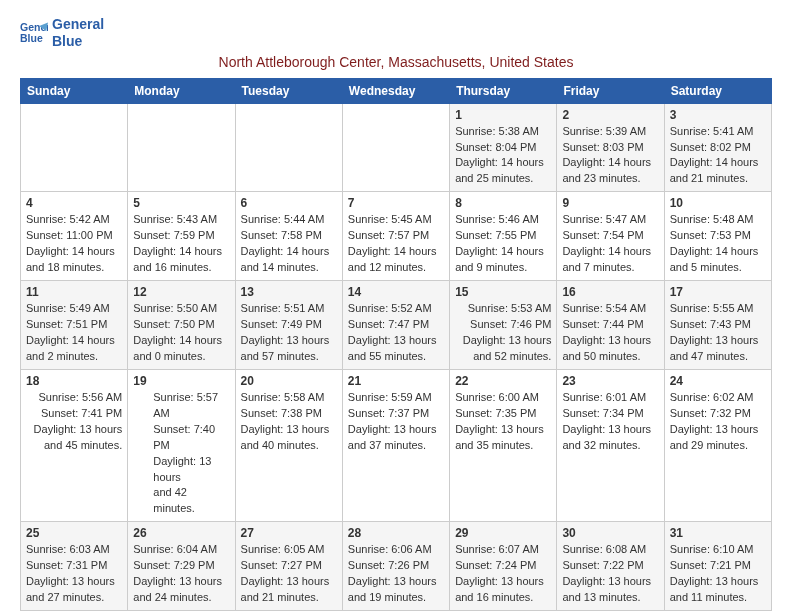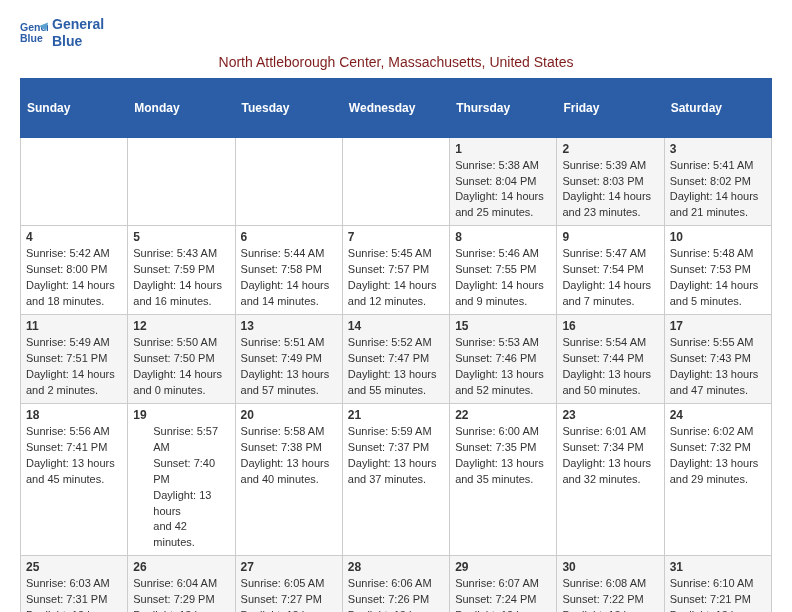--- a/index.html
+++ b/index.html
@@ -40,21 +40,21 @@
     }
     .calendar {
       width: 100%;
       border-collapse: collapse;
       font-size: 11px;
     }
     .calendar th {
       background-color: #2b5ea7;
       color: #fff;
       text-align: left;
-      padding: 22px 6px;
+      padding: 5px 6px;
       font-size: 12px;
       font-weight: bold;
       border: 1px solid #2b5ea7;
     }
     .calendar td {
       border: 1px solid #ccc;
       vertical-align: top;
       padding: 4px 5px;
       width: calc(100% / 7);
       min-height: 80px;
@@ -138,21 +138,21 @@
           <div class="day-info" style="white-space: pre-line;">Sunrise: 5:41 AM
 Sunset: 8:02 PM
 Daylight: 14 hours
 and 21 minutes.</div>
         </td>
       </tr>
       <tr>
         <td>
           <span class="day-number">4</span>
           <div class="day-info" style="white-space: pre-line;">Sunrise: 5:42 AM
-Sunset: 8:00 PM
+Sunset: 11:00 PM
 Daylight: 14 hours
 and 18 minutes.</div>
         </td>
         <td>
           <span class="day-number">5</span>
           <div class="day-info" style="white-space: pre-line;">Sunrise: 5:43 AM
 Sunset: 7:59 PM
 Daylight: 14 hours
 and 16 minutes.</div>
         </td>
@@ -216,21 +216,21 @@
         </td>
         <td>
           <span class="day-number">14</span>
           <div class="day-info" style="white-space: pre-line;">Sunrise: 5:52 AM
 Sunset: 7:47 PM
 Daylight: 13 hours
 and 55 minutes.</div>
         </td>
         <td>
           <span class="day-number">15</span>
-          <div class="day-info" style="white-space: pre-line;">Sunrise: 5:53 AM
+          <div class="day-info" style="white-space: pre-line; text-align: right;">Sunrise: 5:53 AM
 Sunset: 7:46 PM
 Daylight: 13 hours
 and 52 minutes.</div>
         </td>
         <td>
           <span class="day-number">16</span>
           <div class="day-info" style="white-space: pre-line;">Sunrise: 5:54 AM
 Sunset: 7:44 PM
 Daylight: 13 hours
 and 50 minutes.</div>
@@ -239,21 +239,21 @@
           <span class="day-number">17</span>
           <div class="day-info" style="white-space: pre-line;">Sunrise: 5:55 AM
 Sunset: 7:43 PM
 Daylight: 13 hours
 and 47 minutes.</div>
         </td>
       </tr>
       <tr>
         <td>
           <span class="day-number">18</span>
-          <div class="day-info" style="white-space: pre-line;">Sunrise: 5:56 AM
+          <div class="day-info" style="white-space: pre-line; text-align: right;">Sunrise: 5:56 AM
 Sunset: 7:41 PM
 Daylight: 13 hours
 and 45 minutes.</div>
         </td>
         <td>
           <span class="day-number">19</span>
           <div class="day-info" style="white-space: pre-line; margin-left: 20px;">Sunrise: 5:57 AM
 Sunset: 7:40 PM
 Daylight: 13 hours
 and 42 minutes.</div>

